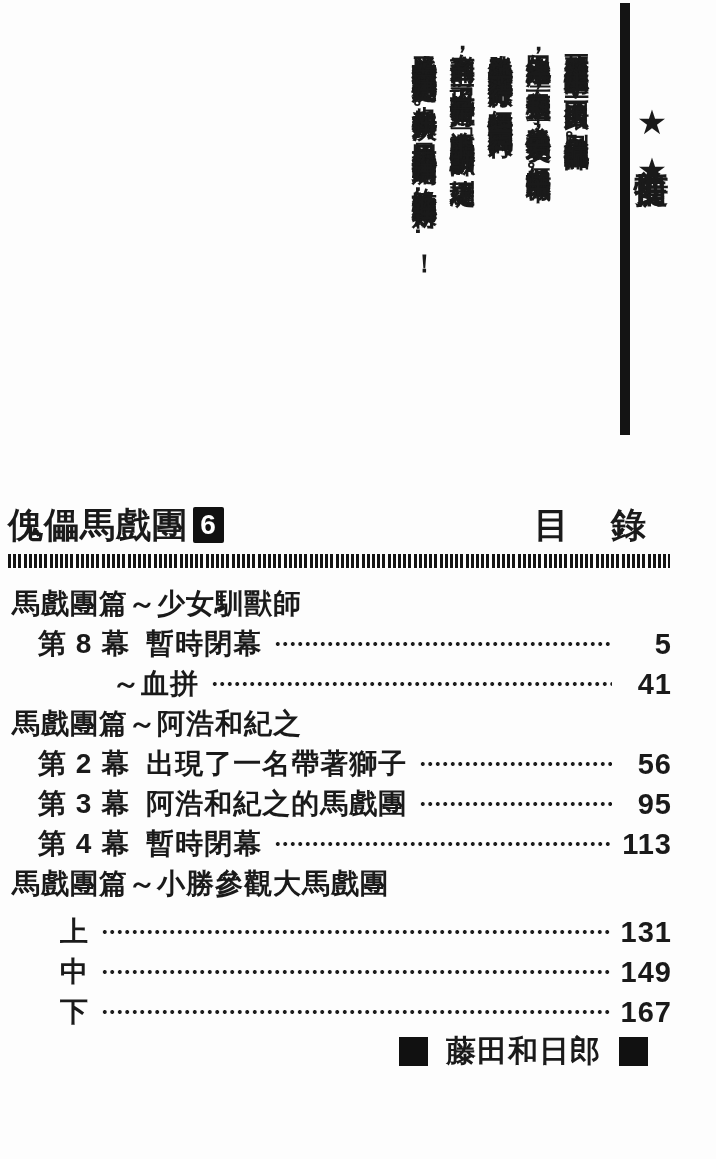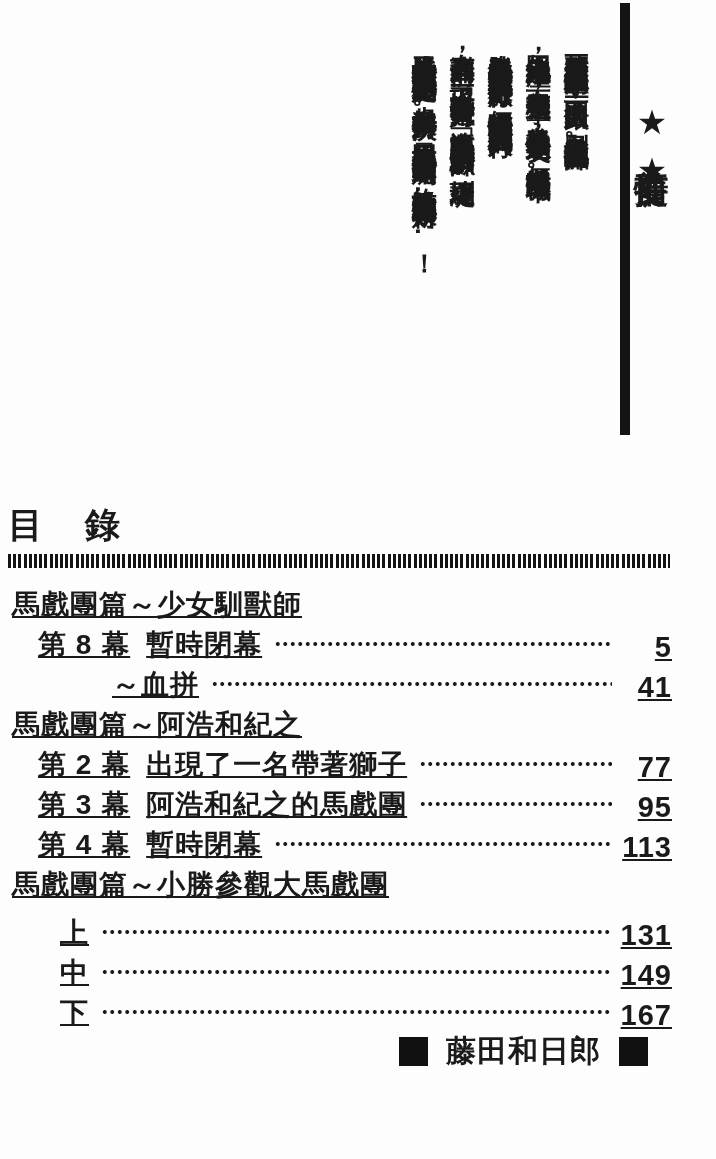--- a/index.html
+++ b/index.html
@@ -93,26 +93,25 @@
   .stripe {
     height: 14px;
     margin-top: 6px;
     margin-right: 2px;
     background: repeating-linear-gradient(90deg, #141414 0 3px, transparent 3px 5.2px);
   }
 
   .toc-list { margin-top: 16px; }
   .row {
     display: flex;
-    align-items: flex-end;
+    align-items: center;
     height: 40px;
     font-size: 28px;
     font-weight: 700;
     letter-spacing: 1px;
-    text-decoration: underline;
   }
   .row.section { padding-left: 4px; }
   .row.flat    { padding-left: 4px; }
   .row.chapter { padding-left: 30px; }
   .row.sub     { padding-left: 104px; }
   .row.part    { padding-left: 52px; }
   .row.gap-top { margin-top: 8px; }
   .chapter-no { white-space: nowrap; }
   .chapter-title { margin-left: 16px; white-space: nowrap; }
   .leader {
@@ -164,20 +163,24 @@
       <p>但因為他繼承遺產，而在學校遭到狙擊，之後小勝為了怕連累到朋友，便與白銀離開那個城市。</p>
       <p>小勝與白銀為了逃避那些覬覦財產的殺手而決定出外旅行，便隱瞞實情與古道熱腸的仲町馬戲團的三人同行。</p>
       <p>在這群人的面前，出現了一名帶著獅子「朵拉姆」，追逐著凶惡老虎「彼斯特」的少女馴獸師—琍婕羅堤。</p>
       <p>小勝為了拯救背負著沈重過去而決心一死的琍婕，也一起和彼斯特對決。最後因為小勝的話而重拾自信的琍婕，終於以鞭子漂亮的制服了彼斯特……！</p>
     </div>
   </section>
 
   <section class="toc">
 
     <header class="toc-header">
+      <div class="toc-series">
+        <span>傀儡馬戲團</span>
+        <span class="vol-badge">6</span>
+      </div>
       <div class="toc-index">
         <span>目</span>
         <span>錄</span>
       </div>
     </header>
 
     <div class="stripe"></div>
 
     <div class="toc-list">
 
@@ -201,21 +204,21 @@
 
       <div class="row section">
         <span>馬戲團篇～阿浩和紀之</span>
       </div>
 
 
       <div class="row chapter">
         <span class="chapter-no">第 2 幕</span>
         <span class="chapter-title">出現了一名帶著獅子</span>
         <span class="leader"></span>
-        <span class="pagenum">77</span>
+        <span class="pagenum">56</span>
       </div>
 
       <div class="row chapter">
         <span class="chapter-no">第 3 幕</span>
         <span class="chapter-title">阿浩和紀之的馬戲團</span>
         <span class="leader"></span>
         <span class="pagenum">95</span>
       </div>
 
       <div class="row chapter">

